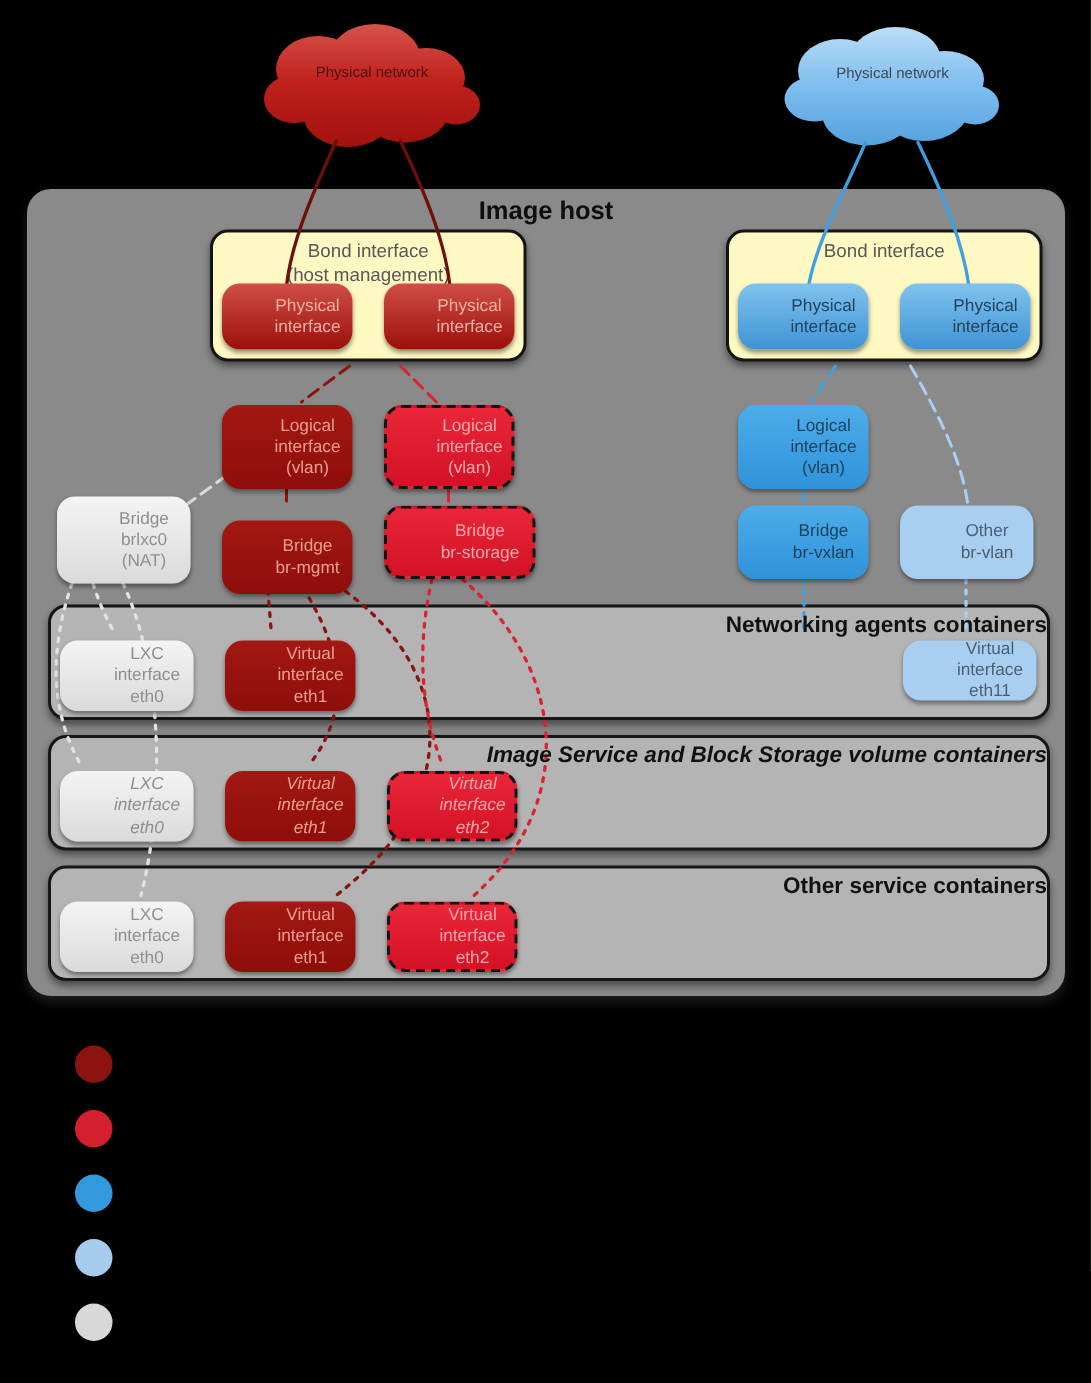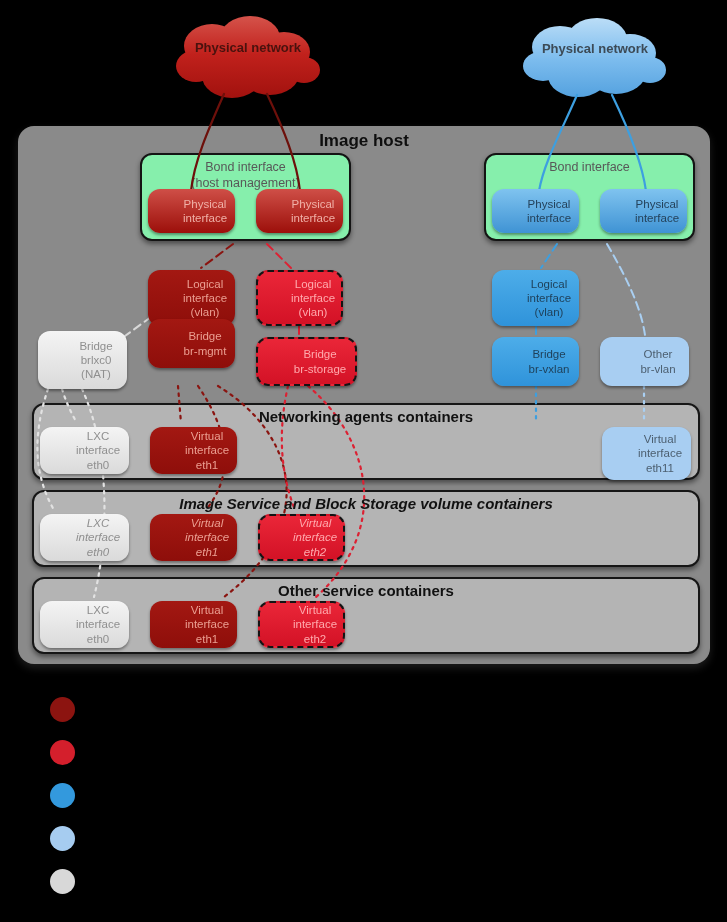--- a/index.html
+++ b/index.html
@@ -2,51 +2,51 @@
 <html><head>
 <meta charset="utf-8">
 <style>
   html,body{margin:0;padding:0;background:#000;}
   .stage{position:relative;width:727px;height:922px;background:#000;overflow:hidden;
          font-family:"Liberation Sans",sans-serif;}
   
   .cloud{position:absolute;}
   .cloud svg{display:block;}
   .cloud-label{position:absolute;left:0;top:0;width:100%;height:78%;display:flex;
-    align-items:center;justify-content:center;text-align:left;font-size:13px;
-    line-height:1.3;font-weight:700;}
+    align-items:center;justify-content:center;text-align:left;font-size:10px;
+    line-height:1.3;font-weight:400;}
   .cloud-label.redtxt{color:#49120e;}
   .cloud-label.bluetxt{color:#3c4a56;}
   
   .host-panel{position:absolute;left:18px;top:126px;width:692px;height:538px;
     background:#8a8a8a;border-radius:16px;box-shadow:0 4px 8px rgba(60,60,60,.5);z-index:0;}
   .host-title{position:absolute;left:18px;top:131px;width:692px;text-align:center;
     font-size:17px;font-weight:800;color:#0e0e0e;z-index:6;}
   
-  .bond{position:absolute;background:#86efac;border:2.5px solid #141414;border-radius:12px;
+  .bond{position:absolute;background:#fef9c3;border:2.5px solid #141414;border-radius:12px;
     box-sizing:border-box;box-shadow:0 3px 5px rgba(0,0,0,.45);}
   .bond-title{color:#585858;font-size:12.5px;text-align:center;margin-top:5px;line-height:1.25;}
   
   .node{position:absolute;border-radius:12px;display:flex;align-items:center;justify-content:center;
     text-align:center;font-size:11.5px;line-height:1.22;box-sizing:border-box;
     box-shadow:0 2px 3px rgba(0,0,0,.4);z-index:6;}
   .node span{word-spacing:100vw;display:block;padding-left:27px;}
   .n-redport{background:linear-gradient(#cf4f47,#9c0f0a);color:#f0b0a7;}
   .n-blueport{background:linear-gradient(#7fc3ef,#3f93d4);color:#24425b;}
   .n-darkred{background:linear-gradient(#a2healthy,#8f0f0b);} 
   .n-darkred{background:linear-gradient(#a31812,#8e0e0a);color:#eb9f92;}
   .n-red{background:linear-gradient(#ea2638,#d31226);color:#ffa9ad;border:2.5px dashed #131313;}
   .n-blue{background:linear-gradient(#4dade9,#2f93da);color:#1e3f58;}
   .n-lightblue{background:#a8cef2;color:#4c5f70;}
   .n-gray{background:linear-gradient(#f4f4f4,#dadada);color:#8f8f8f;}
   
   .section{position:absolute;left:32px;width:668px;height:77px;background:#b4b4b4;
     border:2.5px solid #161616;border-radius:12px;box-sizing:border-box;
     box-shadow:0 3px 5px rgba(0,0,0,.45);}
-  .section-title{position:absolute;left:0;top:3px;width:100%;text-align:center;
+  .section-title{position:absolute;left:0;top:3px;width:100%;text-align:right;
     font-size:15px;font-weight:bold;color:#111;z-index:6;}
   
   .wires{position:absolute;left:0;top:0;z-index:5;pointer-events:none;}
   
   .legend-dot{position:absolute;left:50px;width:25px;height:25px;border-radius:50%;}
 </style>
 </head>
 <body>
 
 <div class="stage">
@@ -159,42 +159,42 @@
   <div class="node n-red" style="left:256px;top:270px;width:87px;height:56px;">
       <span>Logical interface (vlan)</span>
     </div>
   <div class="node n-blue" style="left:492px;top:270px;width:87px;height:56px;">
       <span>Logical interface (vlan)</span>
     </div>
 
   <div class="node n-gray" style="left:38px;top:331px;width:89px;height:58px;justify-content:center;">
       <span>Bridge brlxc0 (NAT)</span>
     </div>
-  <div class="node n-darkred" style="left:148px;top:319px;width:87px;height:49px;">
+  <div class="node n-darkred" style="left:148px;top:347px;width:87px;height:49px;">
       <span>Bridge br-mgmt</span>
     </div>
   <div class="node n-red" style="left:256px;top:337px;width:101px;height:49px;">
       <span>Bridge br-storage</span>
     </div>
   <div class="node n-blue" style="left:492px;top:337px;width:87px;height:49px;">
       <span>Bridge br-vxlan</span>
     </div>
   <div class="node n-lightblue" style="left:600px;top:337px;width:89px;height:49px;">
       <span>Other br-vlan</span>
     </div>
 
   <div class="section" style="top:403px;">
     <div class="section-title">Networking agents containers</div>
     <div class="node n-gray" style="left:6px;top:22px;width:89px;height:47px;">
         <span>LXC interface eth0</span>
       </div>
     <div class="node n-darkred" style="left:116px;top:22px;width:87px;height:47px;">
         <span>Virtual interface eth1</span>
       </div>
-    <div class="node n-lightblue" style="left:568px;top:22px;width:89px;height:53px;">
+    <div class="node n-lightblue" style="left:568px;top:22px;width:89px;height:40px;">
         <span>Virtual interface eth11</span>
       </div>
   </div>
 
   <div class="section" style="top:490px;font-style:italic;">
     <div class="section-title">Image Service and Block Storage volume containers</div>
     <div class="node n-gray" style="left:6px;top:22px;width:89px;height:47px;">
         <span>LXC interface eth0</span>
       </div>
     <div class="node n-darkred" style="left:116px;top:22px;width:87px;height:47px;">

